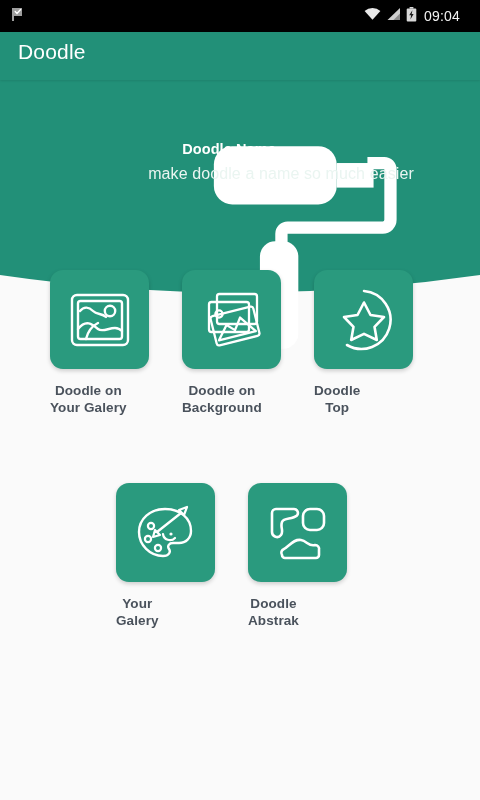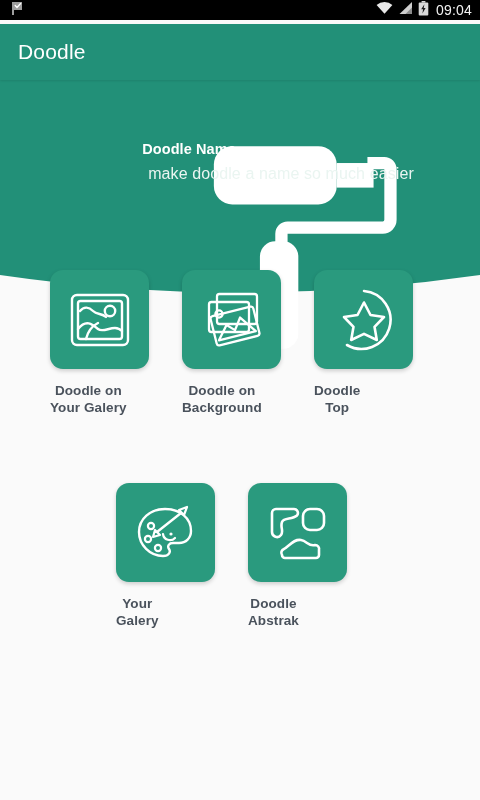--- a/index.html
+++ b/index.html
@@ -11,24 +11,24 @@
   }
   #app {
     position: relative;
     width: 480px; height: 800px;
     background: #fafafa;
   }
 
   
   .statusbar {
     position: absolute; top: 0; left: 0;
-    width: 480px; height: 20px;
+    width: 480px; height: 32px;
     background: #000;
     display: flex; align-items: center;
-    padding: 0 8px 0 10px;
+    padding: 0 20px 0 10px;
     z-index: 40;
   }
   .sb-left { display: flex; align-items: center; gap: 6px; }
   .sb-right { margin-left: auto; display: flex; align-items: center; gap: 5px; }
   .sb-clock {
     color: #f2f2f2; font-size: 14px; letter-spacing: .2px;
     font-family: "Liberation Sans", sans-serif;
     margin-left: 2px;
   }
   .sb-ico { display: block; }
@@ -64,21 +64,21 @@
     z-index: 6;
   }
   .brand {
     display: flex; align-items: flex-start; gap: 14px;
     margin-top: -8px;
   }
   .brand-icon { width: 62px; height: 70px; flex: 0 0 auto; margin-top: 2px; }
   .brand-text { padding-top: 2px; }
   .brand-l1, .brand-l2 {
     color: #ffffff; font-size: 14.5px; font-weight: bold;
-    line-height: 18px; letter-spacing: .1px;
+    line-height: 18px; letter-spacing: .1px; margin-left: 40px;
   }
   .brand-sub {
     color: #eaf5f1; font-size: 16px;
     line-height: 16px; margin-top: 8px; margin-left: 6px;
     letter-spacing: .1px;
   }
 
   
   .grid {
     position: absolute; top: 270px; left: 0;

